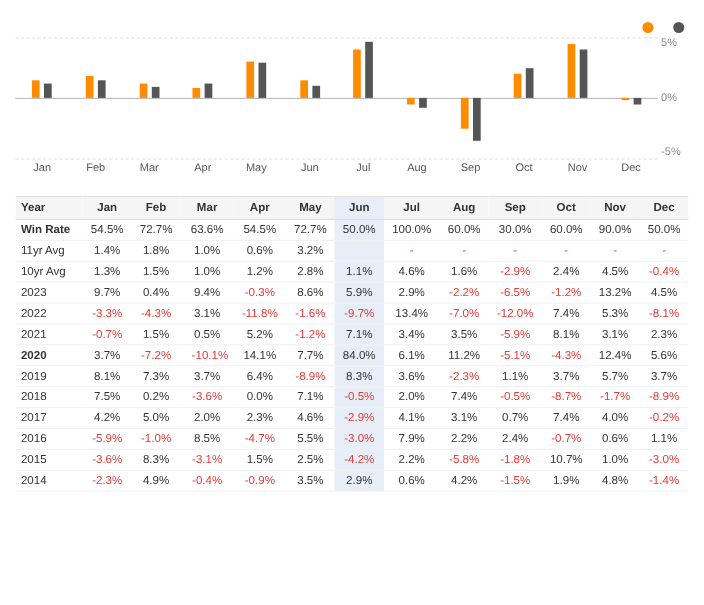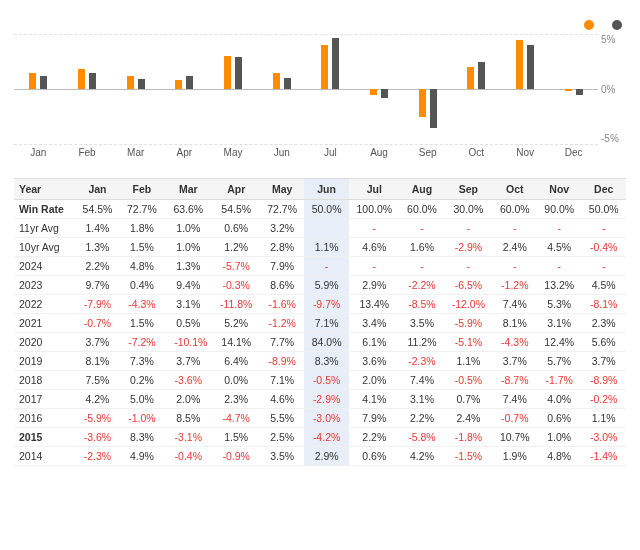--- a/index.html
+++ b/index.html
@@ -182,59 +182,44 @@
             <td>2.8%</td>
             <td style="background: rgb(232, 238, 247);">1.1%</td>
             <td>4.6%</td>
             <td>1.6%</td>
             <td style="color: rgb(229, 57, 53);">-2.9%</td>
             <td>2.4%</td>
             <td>4.5%</td>
             <td style="color: rgb(229, 57, 53);">-0.4%</td>
           </tr>
           <tr>
-            <td style="font-weight: normal;">2024</td>
-            <td>2.2%</td>
-            <td>4.8%</td>
-            <td>1.3%</td>
-            <td style="color: rgb(229, 57, 53);">-5.7%</td>
-            <td>7.9%</td>
-            <td style="background: rgb(232, 238, 247); color: rgb(229, 57, 53);">-</td>
-            <td style="color: rgb(229, 57, 53);">-</td>
-            <td style="color: rgb(229, 57, 53);">-</td>
-            <td style="color: rgb(229, 57, 53);">-</td>
-            <td style="color: rgb(229, 57, 53);">-</td>
-            <td style="color: rgb(229, 57, 53);">-</td>
-            <td style="color: rgb(229, 57, 53);">-</td>
-          </tr>
-          <tr>
             <td style="font-weight: normal;">2023</td>
             <td>9.7%</td>
             <td>0.4%</td>
             <td>9.4%</td>
             <td style="color: rgb(229, 57, 53);">-0.3%</td>
             <td>8.6%</td>
             <td style="background: rgb(232, 238, 247);">5.9%</td>
             <td>2.9%</td>
             <td style="color: rgb(229, 57, 53);">-2.2%</td>
             <td style="color: rgb(229, 57, 53);">-6.5%</td>
             <td style="color: rgb(229, 57, 53);">-1.2%</td>
             <td>13.2%</td>
             <td>4.5%</td>
           </tr>
           <tr>
             <td style="font-weight: normal;">2022</td>
-            <td style="color: rgb(229, 57, 53);">-7.9%</td>
+            <td style="color: rgb(229, 57, 53);">-3.3%</td>
             <td style="color: rgb(229, 57, 53);">-4.3%</td>
             <td>3.1%</td>
             <td style="color: rgb(229, 57, 53);">-11.8%</td>
             <td style="color: rgb(229, 57, 53);">-1.6%</td>
             <td style="background: rgb(232, 238, 247); color: rgb(229, 57, 53);">-9.7%</td>
             <td>13.4%</td>
-            <td style="color: rgb(229, 57, 53);">-8.5%</td>
+            <td style="color: rgb(229, 57, 53);">-7.0%</td>
             <td style="color: rgb(229, 57, 53);">-12.0%</td>
             <td>7.4%</td>
             <td>5.3%</td>
             <td style="color: rgb(229, 57, 53);">-8.1%</td>
           </tr>
           <tr>
             <td style="font-weight: normal;">2021</td>
             <td style="color: rgb(229, 57, 53);">-0.7%</td>
             <td>1.5%</td>
             <td>0.5%</td>
@@ -242,21 +227,21 @@
             <td style="color: rgb(229, 57, 53);">-1.2%</td>
             <td style="background: rgb(232, 238, 247);">7.1%</td>
             <td>3.4%</td>
             <td>3.5%</td>
             <td style="color: rgb(229, 57, 53);">-5.9%</td>
             <td>8.1%</td>
             <td>3.1%</td>
             <td>2.3%</td>
           </tr>
           <tr>
-            <td style="font-weight: normal;">2020</td>
+            <td style="font-weight: bold;">2020</td>
             <td>3.7%</td>
             <td style="color: rgb(229, 57, 53);">-7.2%</td>
             <td style="color: rgb(229, 57, 53); text-align: right;">-10.1%</td>
             <td>14.1%</td>
             <td>7.7%</td>
             <td style="background: rgb(232, 238, 247);">84.0%</td>
             <td>6.1%</td>
             <td>11.2%</td>
             <td style="color: rgb(229, 57, 53);">-5.1%</td>
             <td style="color: rgb(229, 57, 53);">-4.3%</td>
@@ -317,21 +302,21 @@
             <td>5.5%</td>
             <td style="background: rgb(232, 238, 247); color: rgb(229, 57, 53);">-3.0%</td>
             <td>7.9%</td>
             <td>2.2%</td>
             <td>2.4%</td>
             <td style="color: rgb(229, 57, 53);">-0.7%</td>
             <td>0.6%</td>
             <td>1.1%</td>
           </tr>
           <tr>
-            <td style="font-weight: bold;">2015</td>
+            <td style="font-weight: normal;">2015</td>
             <td style="color: rgb(229, 57, 53);">-3.6%</td>
             <td>8.3%</td>
             <td style="color: rgb(229, 57, 53);">-3.1%</td>
             <td>1.5%</td>
             <td>2.5%</td>
             <td style="background: rgb(232, 238, 247); color: rgb(229, 57, 53);">-4.2%</td>
             <td>2.2%</td>
             <td style="color: rgb(229, 57, 53);">-5.8%</td>
             <td style="color: rgb(229, 57, 53);">-1.8%</td>
             <td>10.7%</td>

